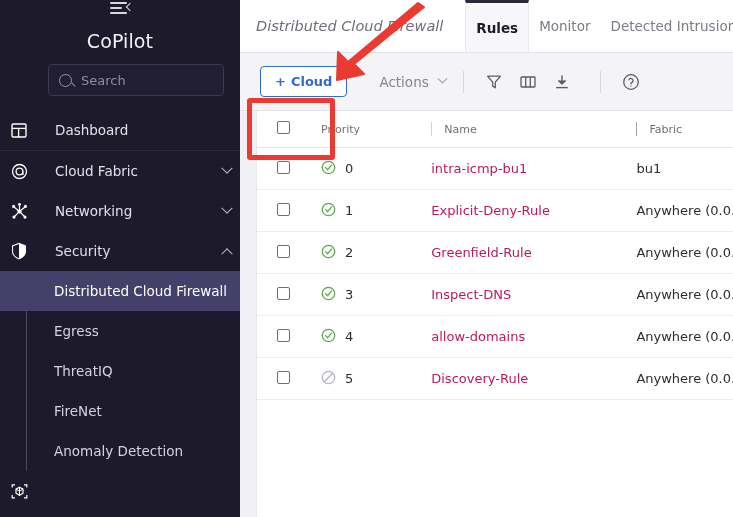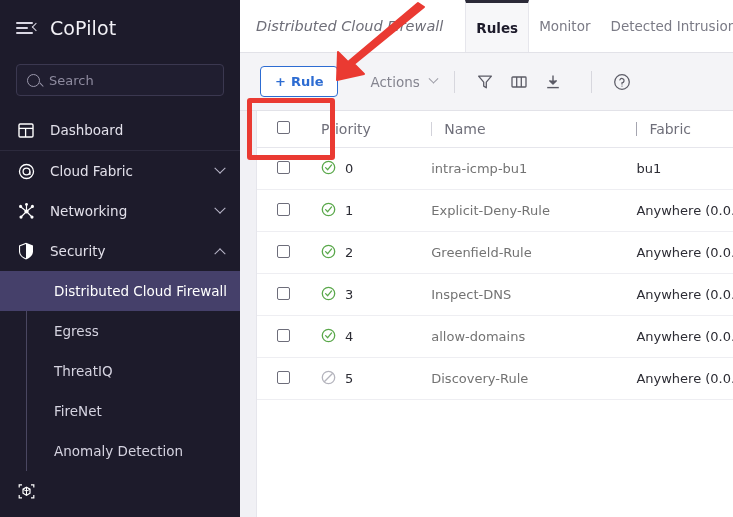--- a/index.html
+++ b/index.html
@@ -31,20 +31,21 @@
     color: #e8e6ef;
     position: relative;
     overflow: hidden;
   }
   .sb-header {
     display: flex;
     align-items: center;
     height: 56px;
     padding: 0 16px;
     gap: 14px;
+    flex-direction: column;
   }
   .hamburger {
     width: 20px;
     height: 16px;
     position: relative;
     cursor: pointer;
     flex: 0 0 auto;
   }
   .hamburger i {
     position: absolute;
@@ -78,20 +79,21 @@
   .sb-search-wrap { padding: 8px 16px 14px 16px; }
   .sb-search {
     display: flex;
     align-items: center;
     gap: 9px;
     height: 30px;
     border: 1px solid #3b3850;
     border-radius: 4px;
     padding: 0 10px;
     background: #201e30;
+    margin-left: 32px;
   }
   .sb-search input {
     background: transparent;
     border: 0;
     outline: 0;
     color: #cfcddb;
     font-size: 13px;
     font-family: inherit;
     width: 100%;
     padding: 0;
@@ -110,22 +112,22 @@
     width: 4.5px; height: 1.4px;
     background: #9b98ac;
     right: -4px; bottom: 0px;
     transform: rotate(45deg);
   }
 
   .nav-item {
     display: flex;
     align-items: center;
     height: 40px;
-    padding: 0 16px;
-    gap: 14px;
+    padding: 0 9px;
+    gap: 26px;
     cursor: pointer;
     position: relative;
     color: #e2e0ea;
     font-size: 13.5px;
   }
   .nav-item.sep-top { border-top: 1px solid #2c2a3d; }
   .nav-ico {
     width: 20px; height: 20px;
     flex: 0 0 auto;
     display: flex; align-items: center; justify-content: center;
@@ -277,21 +279,21 @@
   }
   table.rules {
     width: 600px;
     border-collapse: collapse;
     table-layout: fixed;
   }
   table.rules th {
     text-align: left;
     font-weight: normal;
     color: #6f6f7a;
-    font-size: 14px;
+    font-size: 11px;
     height: 36px;
     padding: 0;
     border-bottom: 1px solid #e6e6ec;
     vertical-align: middle;
   }
   table.rules td {
     height: 41px;
     padding: 0;
     font-size: 13px;
     color: #2c2c34;
@@ -313,21 +315,21 @@
   .chk {
     width: 13px; height: 13px;
     border: 1.4px solid #6d6d7a;
     border-radius: 2px;
     background: #fff;
     display: inline-block;
     cursor: pointer;
     box-sizing: border-box;
   }
   .prio-cell { display: flex; align-items: center; gap: 9px; }
-  .link { color: #737373; cursor: pointer; }
+  .link { color: #be185d; cursor: pointer; }
 
   
   .anno-box {
     position: absolute;
     left: 247px;
     top: 98px;
     width: 88px;
     height: 62px;
     border: 5px solid #ea3a32;
     border-radius: 3px;
@@ -467,21 +469,21 @@
         <span>Monitor</span>
       </div>
       <div class="tab">
         <span>Detected Intrusions</span>
       </div>
     </div>
 
     <div class="toolbar">
       <button class="btn-rule">
         <span>+</span>
-        <span>Rule</span>
+        <span>Cloud</span>
       </button>
 
       <div class="actions-btn">
         <span>Actions</span>
         <span class="actions-caret"></span>
       </div>
 
       <span class="tb-divider"></span>
 
       <div class="tb-ico">

